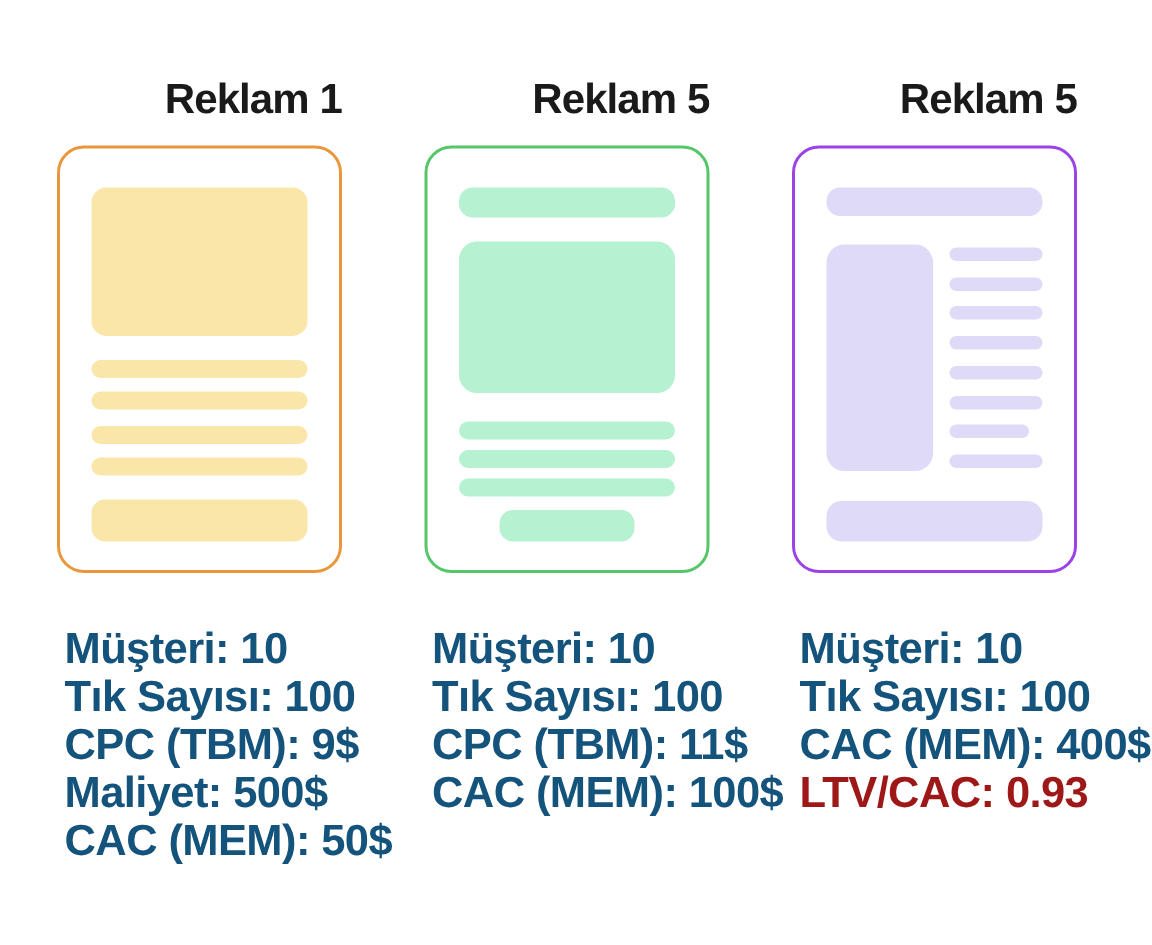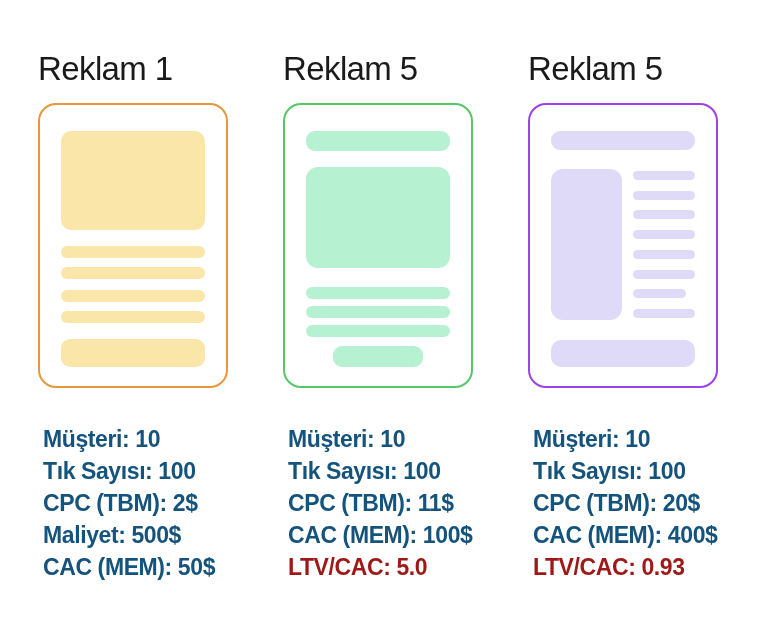--- a/index.html
+++ b/index.html
@@ -12,23 +12,23 @@
     overflow: hidden;
   }
   .board {
     display: flex;
     gap: 55px;
     padding: 50px 0 0 38px;
   }
   .column { width: 190px; flex: 0 0 190px; }
   .ad-title {
     margin: 0 0 15px 0;
-    text-align: left;
-    font-size: 33px;
-    font-weight: 400;
+    text-align: right;
+    font-size: 28px;
+    font-weight: 700;
     letter-spacing: -0.6px;
     color: var(--title-color, #1a1a1a);
   }
   .card {
     height: 285px;
     background: #ffffff;
     border: 2px solid var(--accent, #ccc);
     border-radius: 18px;
     padding: 26px 21px 19px 21px;
     display: flex;
@@ -53,21 +53,21 @@
   .two-col  { display: flex; gap: 11px; height: 151px; }
   .side-blk { width: 71px; height: 151px; border-radius: 12px; }
   .mini-list { flex: 1; display: flex; flex-direction: column; justify-content: space-between; padding: 2px 0; }
   .mini     { height: 9px; border-radius: 5px; }
   .mini.short { width: 85%; }
   .footer-blk3 { height: 27px; border-radius: 10px; margin-top: auto; }
 
   
   .metrics { margin-top: 35px; padding-left: 5px; }
   .metric {
-    font-size: 23px;
+    font-size: 29px;
     font-weight: 700;
     line-height: 32px;
     letter-spacing: -0.4px;
     white-space: nowrap;
     color: var(--metric-color, #14537c);
   }
   .metric.ratio { color: var(--ratio-color, #9e1818); }
 </style>
 </head>
 <body style="--title-color: #1a1a1a; --metric-color: #14537c; --ratio-color: #9e1818;">
@@ -80,42 +80,41 @@
       <div class="ph img-lg"></div>
       <div class="ph line"></div>
       <div class="ph line sp"></div>
       <div class="ph line"></div>
       <div class="ph line"></div>
       <div class="ph footer-blk"></div>
     </div>
     <div class="metrics">
       <div class="metric">Müşteri: 10</div>
       <div class="metric">Tık Sayısı: 100</div>
-      <div class="metric">CPC (TBM): 2$</div>
+      <div class="metric">CPC (TBM): 9$</div>
       <div class="metric">Maliyet: 500$</div>
       <div class="metric">CAC (MEM): 50$</div>
     </div>
   </div>
 
   <div class="column" style="--accent: #55c768; --fill: #b6f1d2;">
     <h2 class="ad-title">Reklam 5</h2>
     <div class="card">
       <div class="ph bar"></div>
       <div class="ph img-md"></div>
       <div class="ph line2"></div>
       <div class="ph line2"></div>
       <div class="ph line2"></div>
       <div class="ph cta-btn"></div>
     </div>
     <div class="metrics">
       <div class="metric">Müşteri: 10</div>
       <div class="metric">Tık Sayısı: 100</div>
       <div class="metric">CPC (TBM): 11$</div>
       <div class="metric">CAC (MEM): 100$</div>
-      <div class="metric ratio">LTV/CAC: 5.0</div>
     </div>
   </div>
 
   <div class="column" style="--accent: #9b42e8; --fill: #dedaf8;">
     <h2 class="ad-title">Reklam 5</h2>
     <div class="card">
       <div class="ph bar3"></div>
       <div class="two-col">
         <div class="ph side-blk"></div>
         <div class="mini-list">
@@ -127,19 +126,18 @@
           <div class="ph mini"></div>
           <div class="ph mini short"></div>
           <div class="ph mini"></div>
         </div>
       </div>
       <div class="ph footer-blk3"></div>
     </div>
     <div class="metrics">
       <div class="metric">Müşteri: 10</div>
       <div class="metric">Tık Sayısı: 100</div>
-      <div class="metric">CPC (TBM): 20$</div>
       <div class="metric">CAC (MEM): 400$</div>
       <div class="metric ratio">LTV/CAC: 0.93</div>
     </div>
   </div>
 
 </div>
 
 </body></html>

